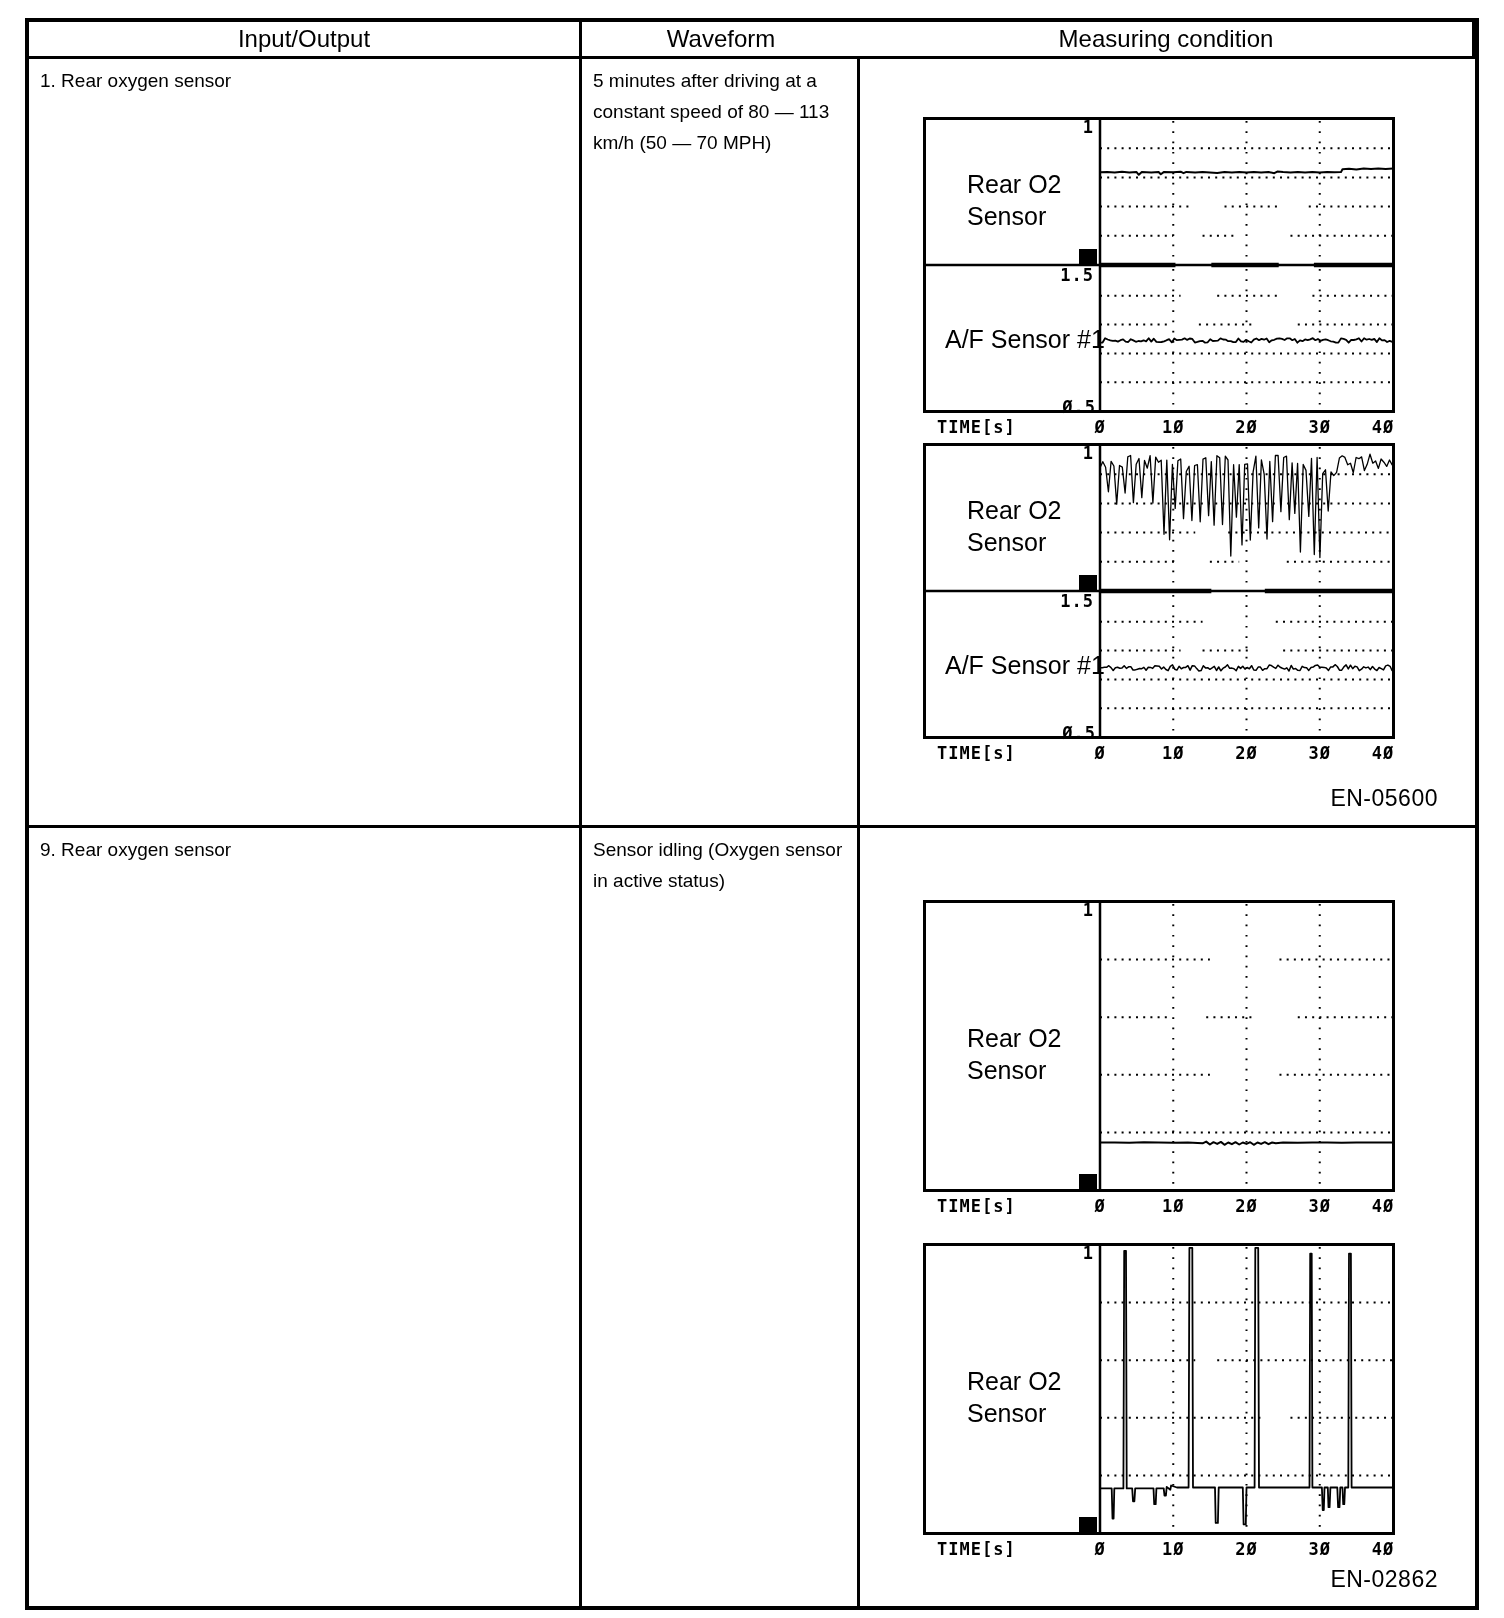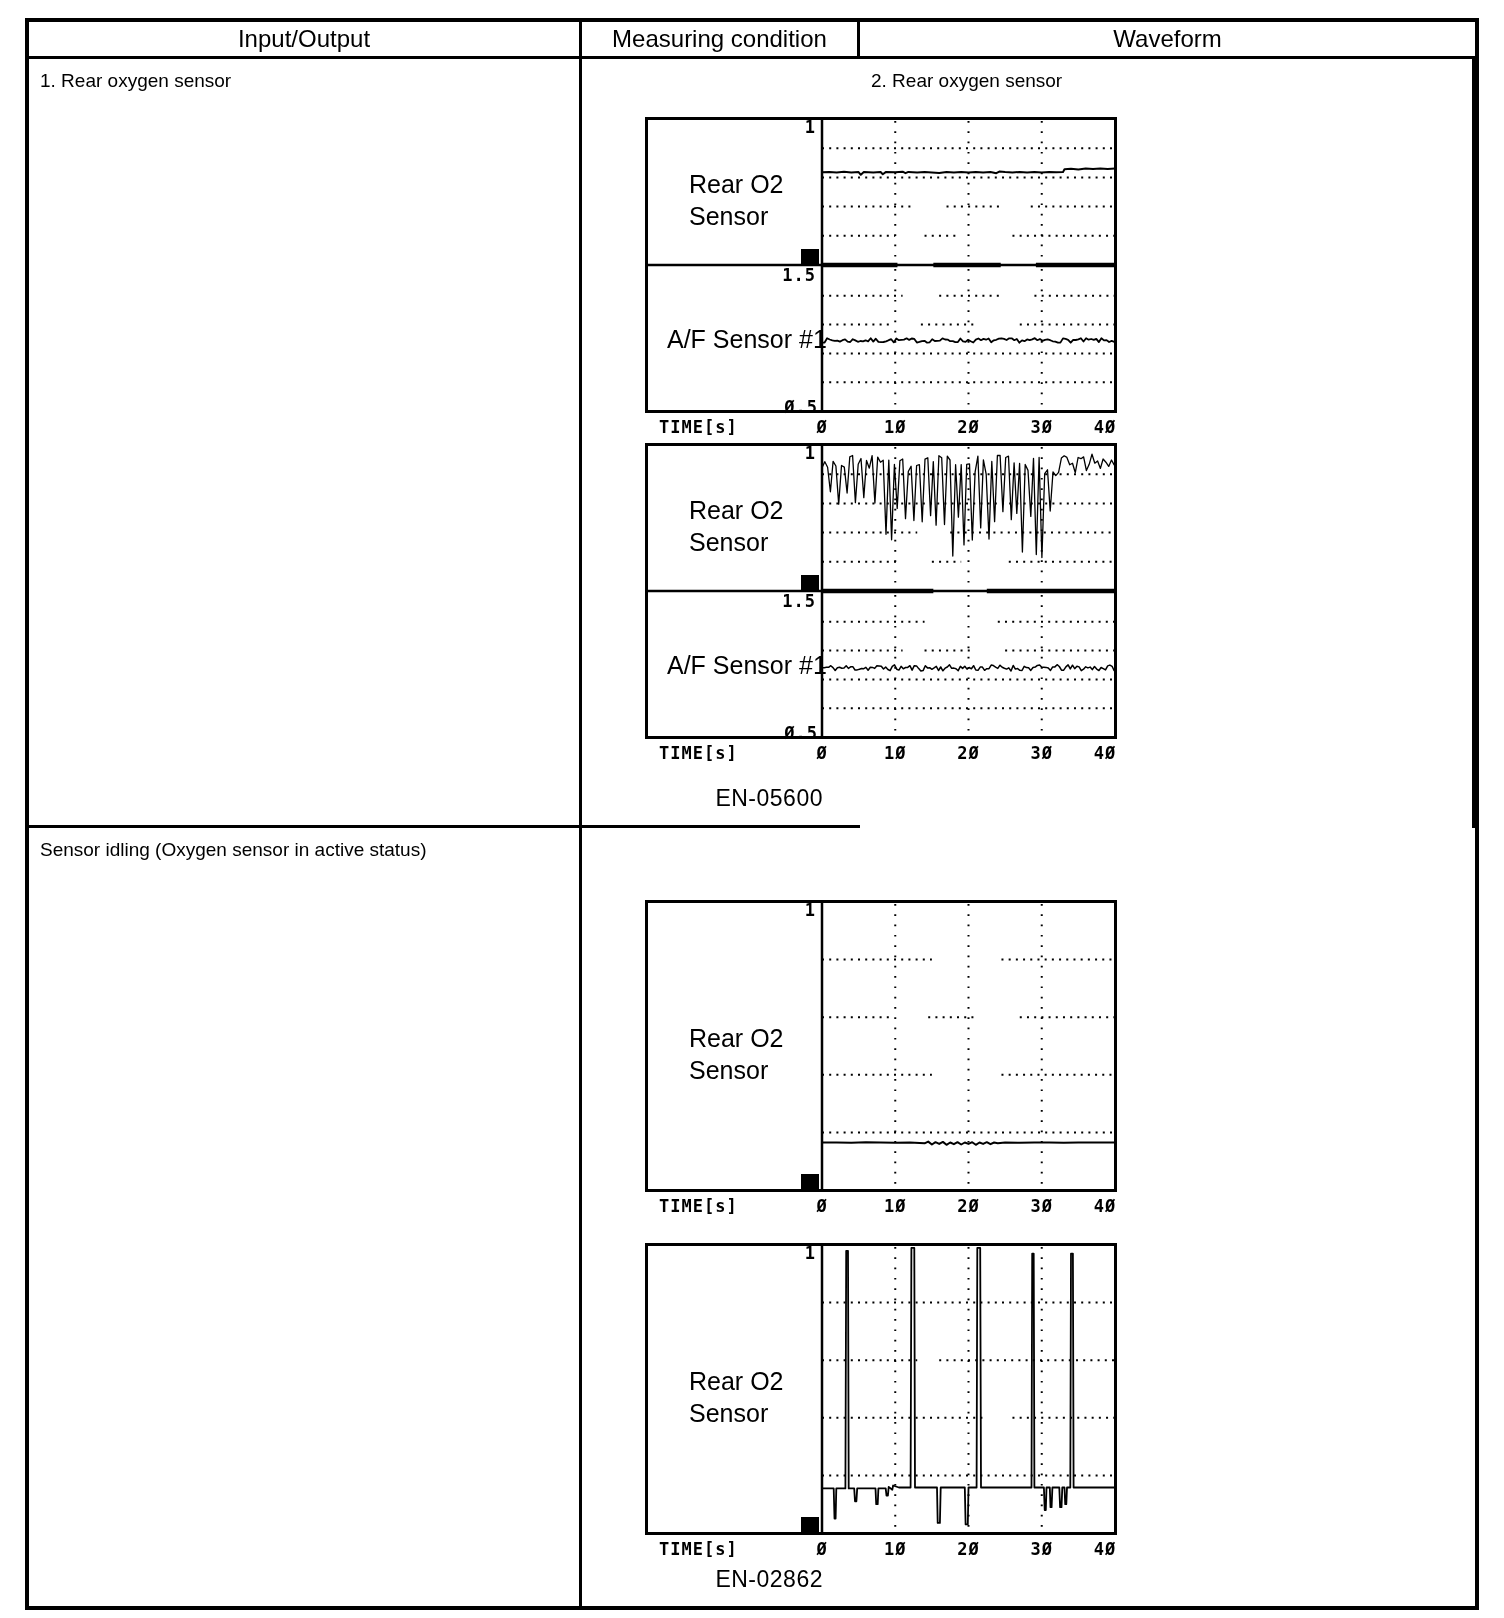--- a/index.html
+++ b/index.html
@@ -29,29 +29,32 @@
   .lcd{font-family:"DejaVu Sans Mono",monospace;font-size:17px;font-weight:700;letter-spacing:1px;fill:#000;}
 </style>
 </head>
 <body>
 
 <div class="tbl">
 
   <div class="cell hdr b-r b-b">
     <span>Input/Output</span>
   </div>
+  <div class="cell hdr b-b">
+    <span>Waveform</span>
+  </div>
   <div class="cell hdr b-r b-b">
     <span>Measuring condition</span>
   </div>
-  <div class="cell hdr b-b">
-    <span>Waveform</span>
-  </div>
 
   <div class="cell txt b-r b-b">
     <span>1. Rear oxygen sensor</span>
+  </div>
+  <div class="cell txt b-r b-b">
+    <span>5 minutes after driving at a constant speed of 80 — 113 km/h (50 — 70 MPH)</span>
   </div>
   <div class="cell b-b">
     <div class="chart c-a">
         <svg width="472" height="324">
           <line x1="177" y1="31.19999999999999" x2="470" y2="31.19999999999999" class="dotgrid"></line>
           <line x1="177" y1="60.400000000000006" x2="470" y2="60.400000000000006" class="dotgrid"></line>
           <line x1="177" y1="89.6" x2="268.5625" y2="89.6" class="dotgrid"></line>
           <line x1="301.525" y1="89.6" x2="356.4625" y2="89.6" class="dotgrid"></line>
           <line x1="385.76250000000005" y1="89.6" x2="470" y2="89.6" class="dotgrid"></line>
           <line x1="177" y1="118.8" x2="250.25" y2="118.8" class="dotgrid"></line>
@@ -137,21 +140,21 @@
           <text x="250.25" y="316" class="lcd" text-anchor="middle">1Ø</text>
           <text x="323.5" y="316" class="lcd" text-anchor="middle">2Ø</text>
           <text x="396.75" y="316" class="lcd" text-anchor="middle">3Ø</text>
           <text x="460" y="316" class="lcd" text-anchor="middle">4Ø</text>
         </svg>
       </div>
     <div class="fig fig-1">EN-05600</div>
   </div>
 
   <div class="cell txt b-r">
-    <span>2. Rear oxygen sensor</span>
+    <span>9. Rear oxygen sensor</span>
   </div>
   <div class="cell txt b-r">
     <span>Sensor idling (Oxygen sensor in active status)</span>
   </div>
   <div class="cell">
     <div class="chart c-c">
         <svg width="472" height="320">
           <line x1="177" y1="59.599999999999994" x2="286.875" y2="59.599999999999994" class="dotgrid"></line>
           <line x1="356.4625" y1="59.599999999999994" x2="470" y2="59.599999999999994" class="dotgrid"></line>
           <line x1="177" y1="117.20000000000002" x2="246.58749999999998" y2="117.20000000000002" class="dotgrid"></line>

